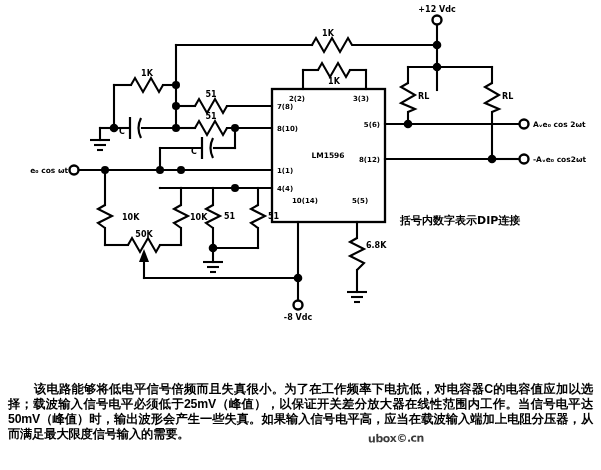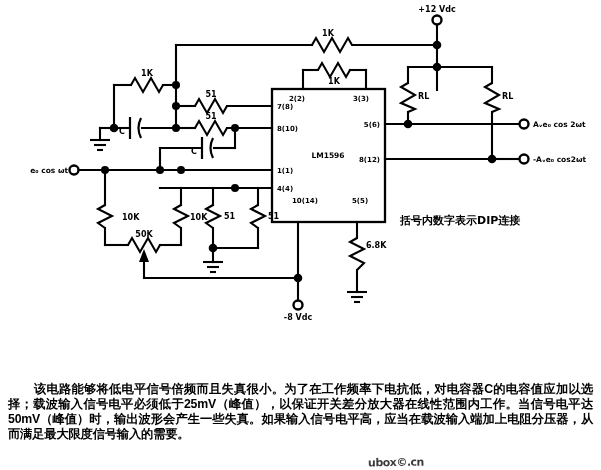--- a/index.html
+++ b/index.html
@@ -43,21 +43,20 @@
     position: absolute;
     left: 368px;
     top: 432px;
     font-family: "DejaVu Sans", sans-serif;
     font-size: 11px;
     font-weight: 700;
     color: #1a1a1a;
     opacity: 0.85;
     letter-spacing: -0.5px;
     transform: rotate(-1deg);
-    margin-top: 24px;
   }
   .note-cn {
     font-family: "DejaVu Sans", "Liberation Sans", sans-serif;
   }
 </style>
 </head>
 <body>
 
 <div id="schematic-wrap">
 <svg id="schematic" width="601" height="360" viewBox="0 0 601 360" xmlns="http://www.w3.org/2000/svg">

